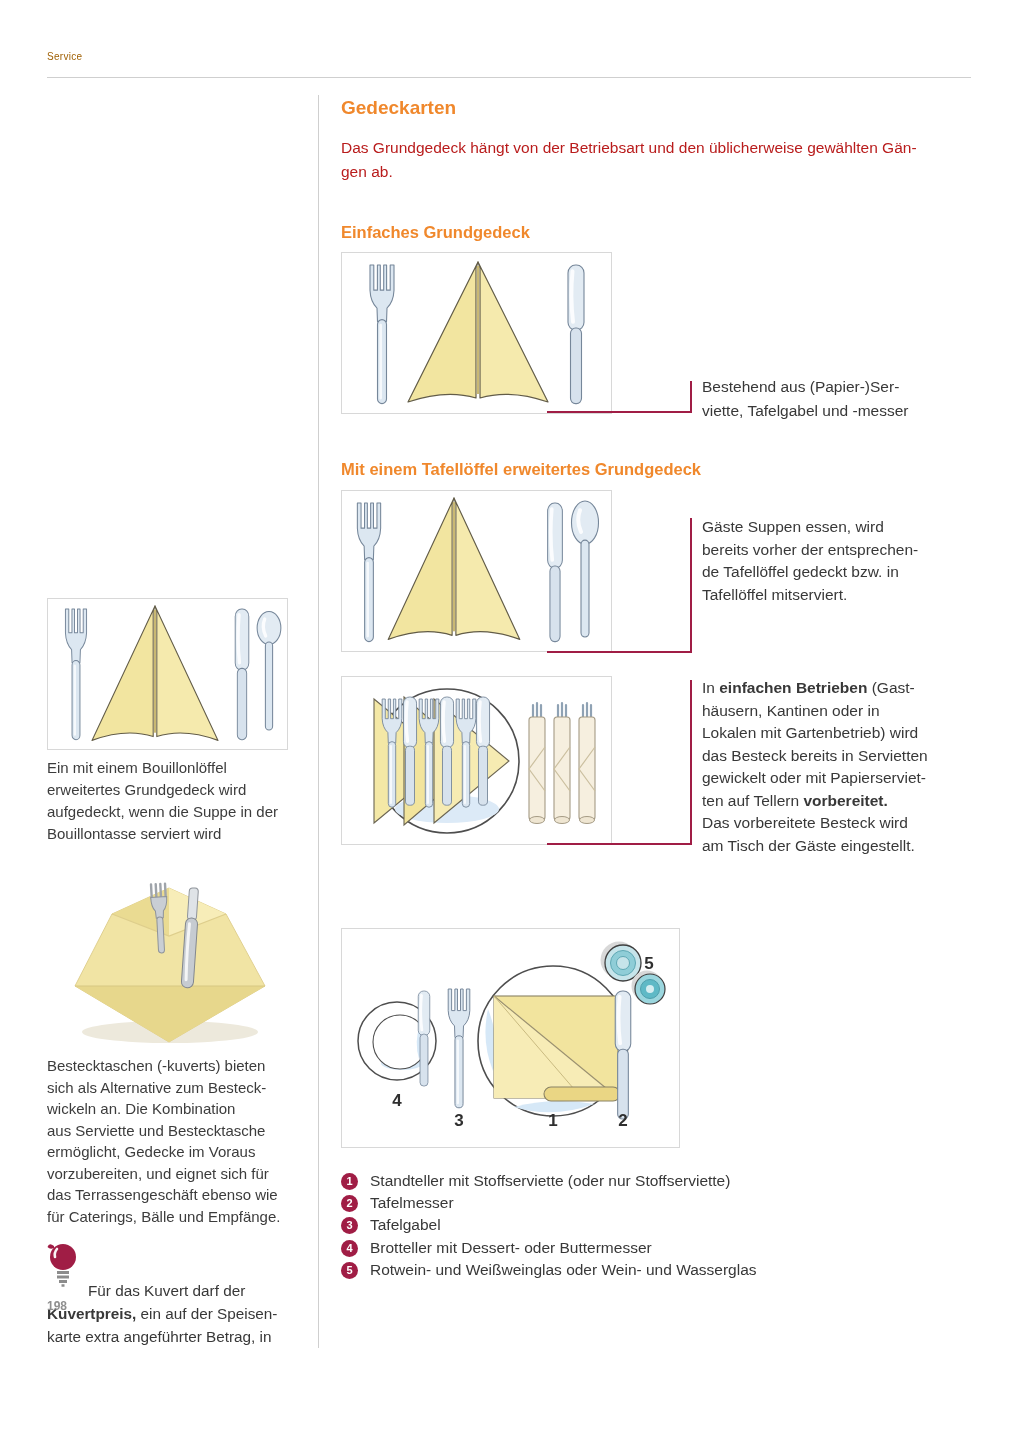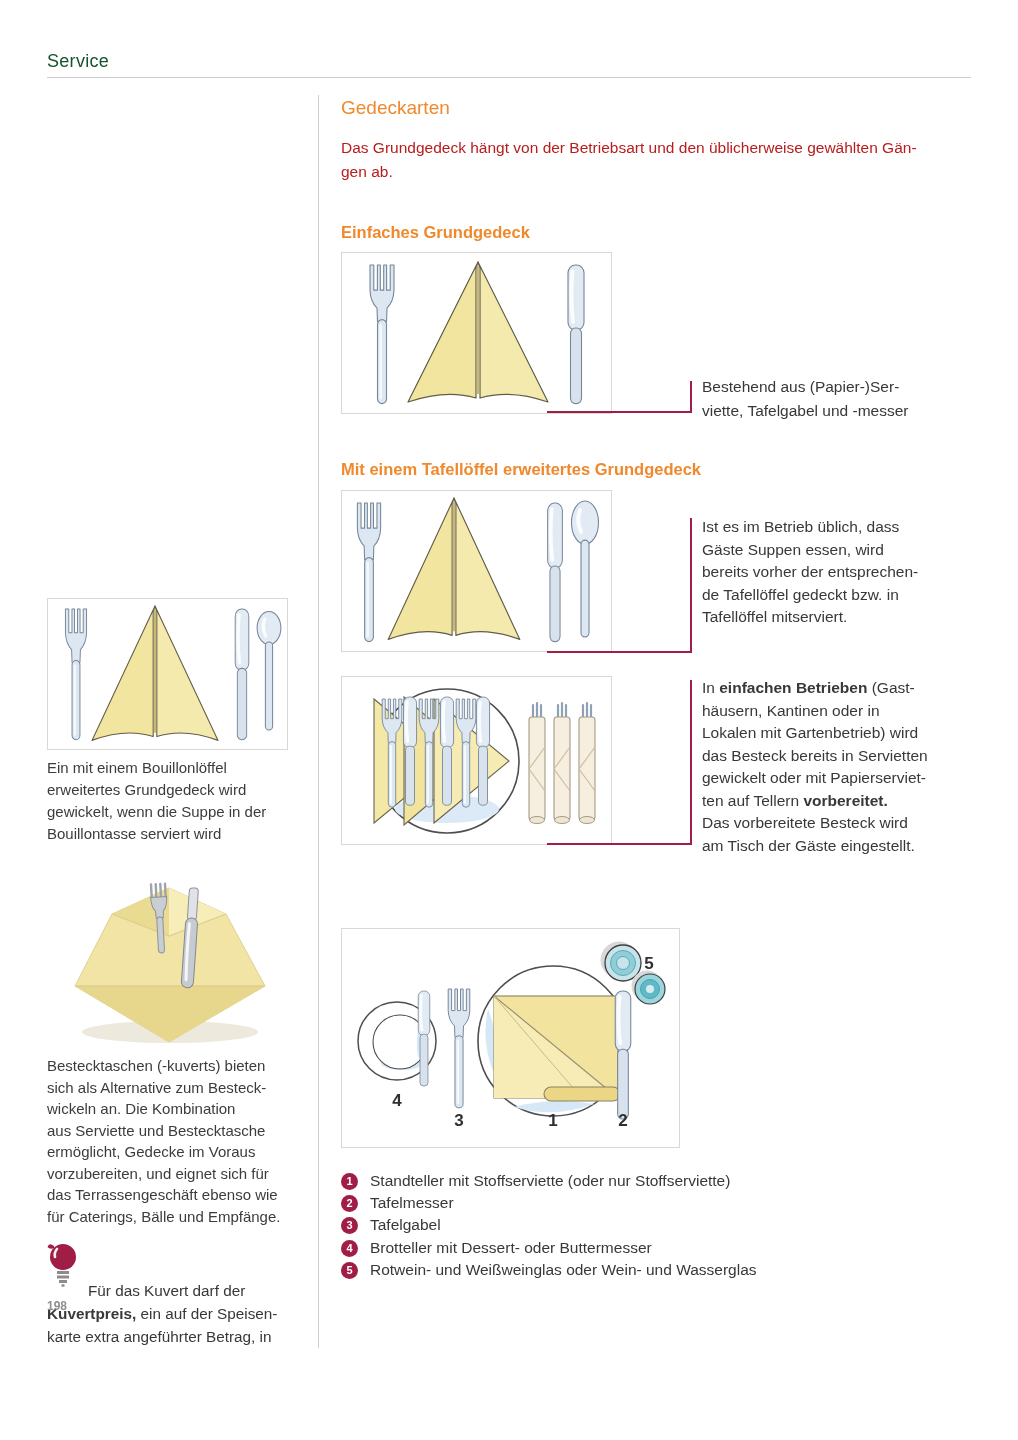--- a/index.html
+++ b/index.html
@@ -1,22 +1,22 @@
 <!DOCTYPE html>
 <html><head>
 <meta charset="utf-8">
 <style>
   html,body { margin:0; padding:0; background:#ffffff; }
   .page { position:relative; width:1018px; height:1440px; background:#fff;
           font-family:"Liberation Sans", sans-serif; color:#3a3a3a; overflow:hidden; }
   .abs { position:absolute; }
-  .running-head { left:47px; top:51px; font-size:18px; letter-spacing:.3px; color:#14532d; }
+  .running-head { left:47px; top:51px; font-size:10px; letter-spacing:.3px; color:#a16207; }
   .head-rule { left:47px; top:77px; width:924px; height:1px; background:#cfcfcf; }
   .col-divider { left:318px; top:95px; width:1px; height:1253px; background:#cfcfcf; }
-  .page-title { left:341px; top:97px; font-size:19px; font-weight:normal; color:#F0882C; }
+  .page-title { left:341px; top:97px; font-size:19px; font-weight:bold; color:#F0882C; }
   .body-line { font-size:15.5px; line-height:24px; color:#b91c1c; }
   .subhead { font-size:16.5px; font-weight:bold; color:#F0882C; white-space:nowrap; }
   .imgbox { border:1px solid #d8d8d8; background:#fff; box-sizing:border-box; }
   .caption { font-size:15.5px; color:#383838; width:290px; }
   .caption .cl { line-height:22.5px; white-space:nowrap; }
   .cap-wide .cl { line-height:23.5px; }
   .side-caption { font-size:15px; color:#3c3c3c; width:270px; }
   .side-caption .cl { line-height:22px; white-space:nowrap; }
   .side-caption2 .cl { line-height:21.5px; }
   .conn { background:#A01D45; }
@@ -102,21 +102,20 @@
     <svg width="269" height="160" viewBox="0 0 269 160">
       <use href="#sym-fork" transform="translate(27,12) scale(0.97,1.05)"></use>
       <use href="#sym-napkin" transform="translate(112,7) scale(0.94,1.01)"></use>
       <use href="#sym-knife" transform="translate(213,12) scale(0.92,1.05)"></use>
       <use href="#sym-spoon" transform="translate(243,10) scale(1,1.03)"></use>
     </svg>
   </div>
   <div class="abs conn" style="left:690px;top:518px;width:2px;height:135px"></div>
   <div class="abs conn" style="left:547px;top:651px;width:145px;height:2px"></div>
   <div class="abs caption" style="left:702px;top:516px">
-    <div class="cl">Ist es im Betrieb üblich, dass</div>
     <div class="cl">Gäste Suppen essen, wird</div>
     <div class="cl">bereits vorher der entsprechen-</div>
     <div class="cl">de Tafellöffel gedeckt bzw. in</div>
     <div class="cl">Tafellöffel mitserviert.</div>
   </div>
 
   <div class="abs imgbox" style="left:341px;top:676px;width:271px;height:169px">
     <svg width="269" height="167" viewBox="0 0 269 167">
       <circle cx="105" cy="84" r="72" fill="#ffffff" stroke="#4e4e4e" stroke-width="1.6"></circle>
       <ellipse cx="105" cy="132" rx="52" ry="14" fill="#DCEAF7"></ellipse>
@@ -221,21 +220,21 @@
     <svg width="239" height="150" viewBox="0 0 239 150">
       <use href="#sym-fork" transform="translate(28,10) scale(0.88,0.99)"></use>
       <use href="#sym-napkin" transform="translate(107,7) scale(0.9,0.96)"></use>
       <use href="#sym-knife" transform="translate(194,10) scale(0.85,0.99)"></use>
       <use href="#sym-bspoon" transform="translate(221,12) scale(0.95,1)"></use>
     </svg>
   </div>
   <div class="abs side-caption" style="left:47px;top:757px">
     <div class="cl">Ein mit einem Bouillonlöffel</div>
     <div class="cl">erweitertes Grundgedeck wird</div>
-    <div class="cl">gewickelt, wenn die Suppe in der</div>
+    <div class="cl">aufgedeckt, wenn die Suppe in der</div>
     <div class="cl">Bouillontasse serviert wird</div>
   </div>
 
   <div class="abs" style="left:70px;top:876px;width:200px;height:168px">
     <svg width="200" height="168" viewBox="0 0 200 168">
       <ellipse cx="100" cy="156" rx="88" ry="11" fill="#EDE9DC"></ellipse>
       <g>
         <polygon points="99,12 156,38 195,110 99,166 5,110 42,38" fill="#F1E4A4" stroke="#E0D090" stroke-width="1"></polygon>
         <polygon points="99,12 42,38 99,60" fill="#EADB92"></polygon>
         <polygon points="99,12 156,38 99,60" fill="#F7EDB8"></polygon>

